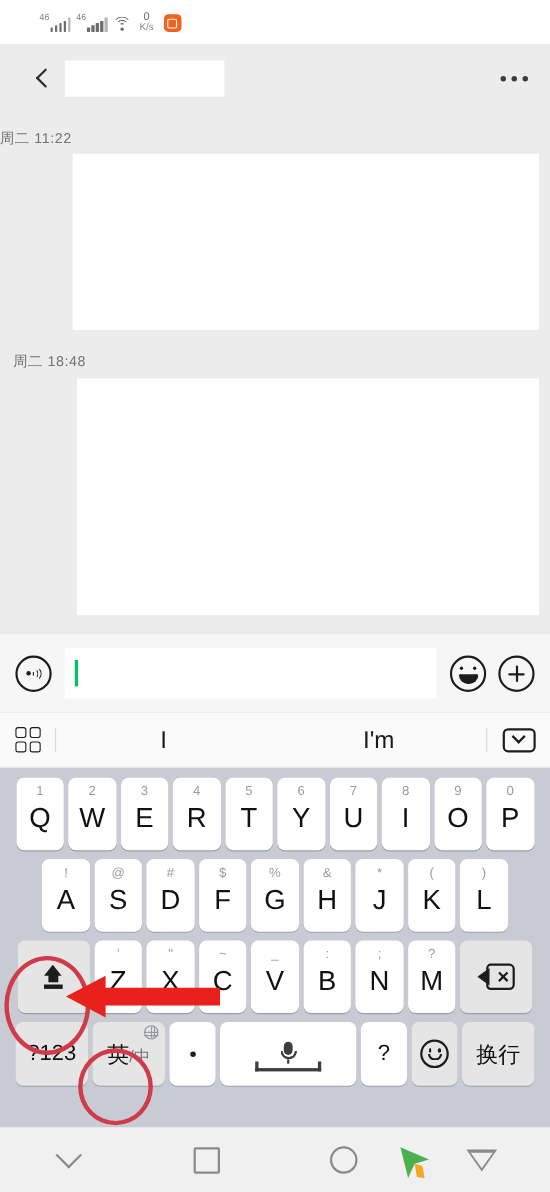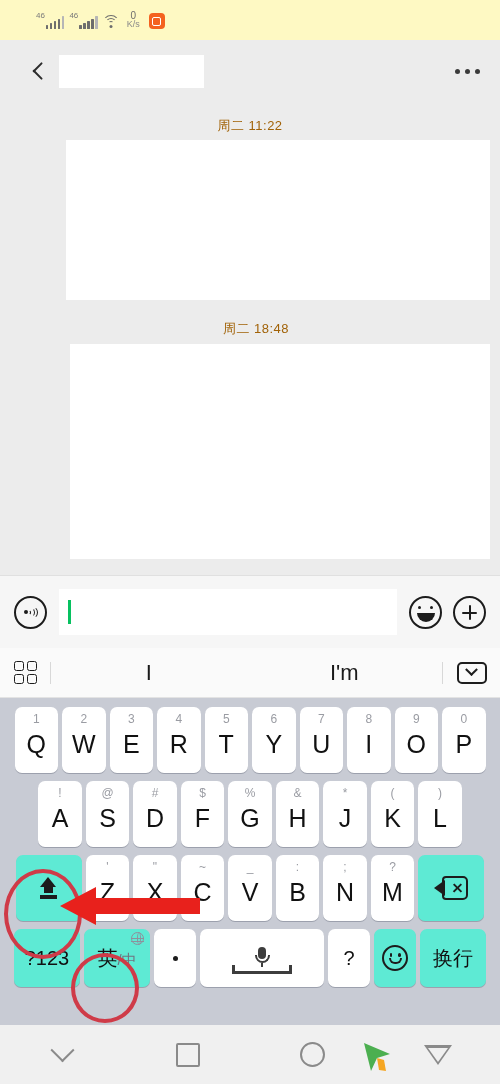--- a/index.html
+++ b/index.html
@@ -8,21 +8,21 @@
     font-family:"Liberation Sans","DejaVu Sans",sans-serif;
     background:#ececec;
     position:relative;
     overflow:hidden;
   }
   .phone { width:500px; height:1084px; position:relative; background:#ececec; }
 
   
   .statusbar {
     height:40px; display:flex; align-items:center;
-    padding:0 18px; background:#fef9c3; color:#6b6b6b;
+    padding:0 18px; background:#ffffff; color:#6b6b6b;
   }
   .sb-left { display:flex; align-items:flex-end; gap:5px; flex:1; padding-left:18px;}
   .sb-right { display:flex; align-items:center; gap:9px; }
   .sig { position:relative; display:flex; align-items:flex-end; height:18px;}
   .sig .g { font-size:8px; line-height:8px; color:#7a7a7a; margin-right:1px; align-self:flex-start; margin-top:1px;}
   .bars { display:flex; align-items:flex-end; gap:1.5px; height:13px;}
   .bars i { width:2.5px; background:#6d6d6d; display:block; border-radius:.5px;}
   .bars i:nth-child(1){height:4px;} .bars i:nth-child(2){height:6px;}
   .bars i:nth-child(3){height:8px;} .bars i:nth-child(4){height:10.5px;}
   .bars i:nth-child(5){height:13px;background:#b6b6b6;}
@@ -58,21 +58,21 @@
      content:""; position:absolute; width:2.3px; height:13px; background:#2c2c2c; border-radius:2px;
      left:12px;}
   .back::before{ top:1px; transform:rotate(45deg); transform-origin:bottom center;}
   .back::after { top:12px; transform:rotate(-45deg); transform-origin:top center;}
   .title-redact { width:145px;height:33px;background:#ffffff;margin-left:13px;}
   .more { margin-left:auto; display:flex; gap:5px; align-items:center; cursor:pointer;}
   .more i{width:5px;height:5px;border-radius:50%;background:#3b3b3b;display:block;}
 
   
   .chat { background:#ececec; height:calc(575px - 102px); position:relative;}
-  .daystamp{ text-align:center; font-size:13px; color:#a16207; letter-spacing:.5px;}
+  .daystamp{ text-align:left; font-size:13px; color:#737373; letter-spacing:.5px;}
   .bubble{ background:#ffffff; }
   #b1 { position:absolute; left:66px; top:38px; width:424px; height:160px;}
   #d1 { position:absolute; left:0; right:0; top:15px;}
   #d2 { position:absolute; left:12px; right:0; top:218px;}
   #b2 { position:absolute; left:70px; top:242px; width:420px; height:215px;}
 
   
   .inputbar{ position:absolute; left:0; top:575px; width:500px; height:73px;
      background:#f6f6f6; display:flex; align-items:center; padding:0 14px;
      border-top:1px solid #e0e0e0; }
@@ -126,21 +126,21 @@
   .r4{ margin-top:8px; height:58px;}
   .key{ background:#ffffff; border-radius:7px; height:100%;
      display:flex; flex-direction:column; align-items:center; justify-content:center;
      box-shadow:0 1px 0 rgba(120,125,140,.55); position:relative; cursor:pointer;
      font-size:25px; color:#111; }
   .key .hint{ position:absolute; top:5px; font-size:12px; color:#9a9ca3; }
   .key .main{ margin-top:9px; font-size:25px; line-height:25px;}
   .r1 .key{ width:43.5px;}
   .r2 .key{ width:43.5px;}
   .r3 .key{ width:43.5px;}
-  .key.fn{ background:#5eead4; }
+  .key.fn{ background:#e5e5e5; }
   .key.wide{ width:66px; }
   .shift-glyph{ width:23px;height:22px; position:relative;}
   .shift-glyph .arw{position:absolute;left:3px;top:0;width:0;height:0;
      border-left:8.5px solid transparent;border-right:8.5px solid transparent;border-bottom:10px solid #1c1c1c;}
   .shift-glyph .stem{position:absolute;left:7px;top:9px;width:9px;height:7px;background:#1c1c1c;}
   .shift-glyph .base{position:absolute;left:3px;top:18px;width:17px;height:3.5px;background:#1c1c1c;}
   .bksp-glyph{ position:relative; width:34px; height:24px;}
   .bksp-glyph .body{position:absolute;right:0;top:0;width:26px;height:24px;
      border:2.2px solid #1c1c1c;border-radius:4px 5px 5px 4px;}
   .bksp-glyph .tip{position:absolute;left:0;top:4.2px;width:0;height:0;

